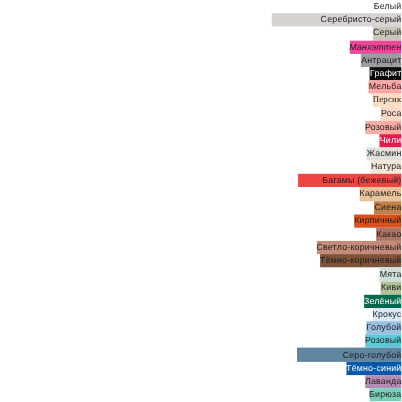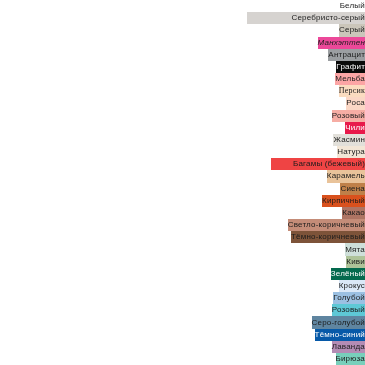--- a/index.html
+++ b/index.html
@@ -115,21 +115,21 @@
     </div>
     <div class="swatch dark-text" style="background: rgb(218, 232, 247);">
       <span class="swatch-label">Крокус</span>
     </div>
     <div class="swatch dark-text" style="background: rgb(155, 192, 226);">
       <span class="swatch-label">Голубой</span>
     </div>
     <div class="swatch dark-text" style="background: rgb(94, 200, 214);">
       <span class="swatch-label">Розовый</span>
     </div>
-    <div class="swatch dark-text" style="background: rgb(95, 133, 160);">
+    <div class="swatch dark-text" style="background: rgb(95, 133, 160); padding-left: 42px;">
       <span class="swatch-label">Серо-голубой</span>
     </div>
     <div class="swatch light-text" style="background: rgb(6, 89, 168);">
       <span class="swatch-label">Тёмно-синий</span>
     </div>
     <div class="swatch dark-text" style="background: rgb(180, 140, 180);">
       <span class="swatch-label">Лаванда</span>
     </div>
     <div class="swatch dark-text" style="background: rgb(120, 207, 187);">
       <span class="swatch-label">Бирюза</span>

